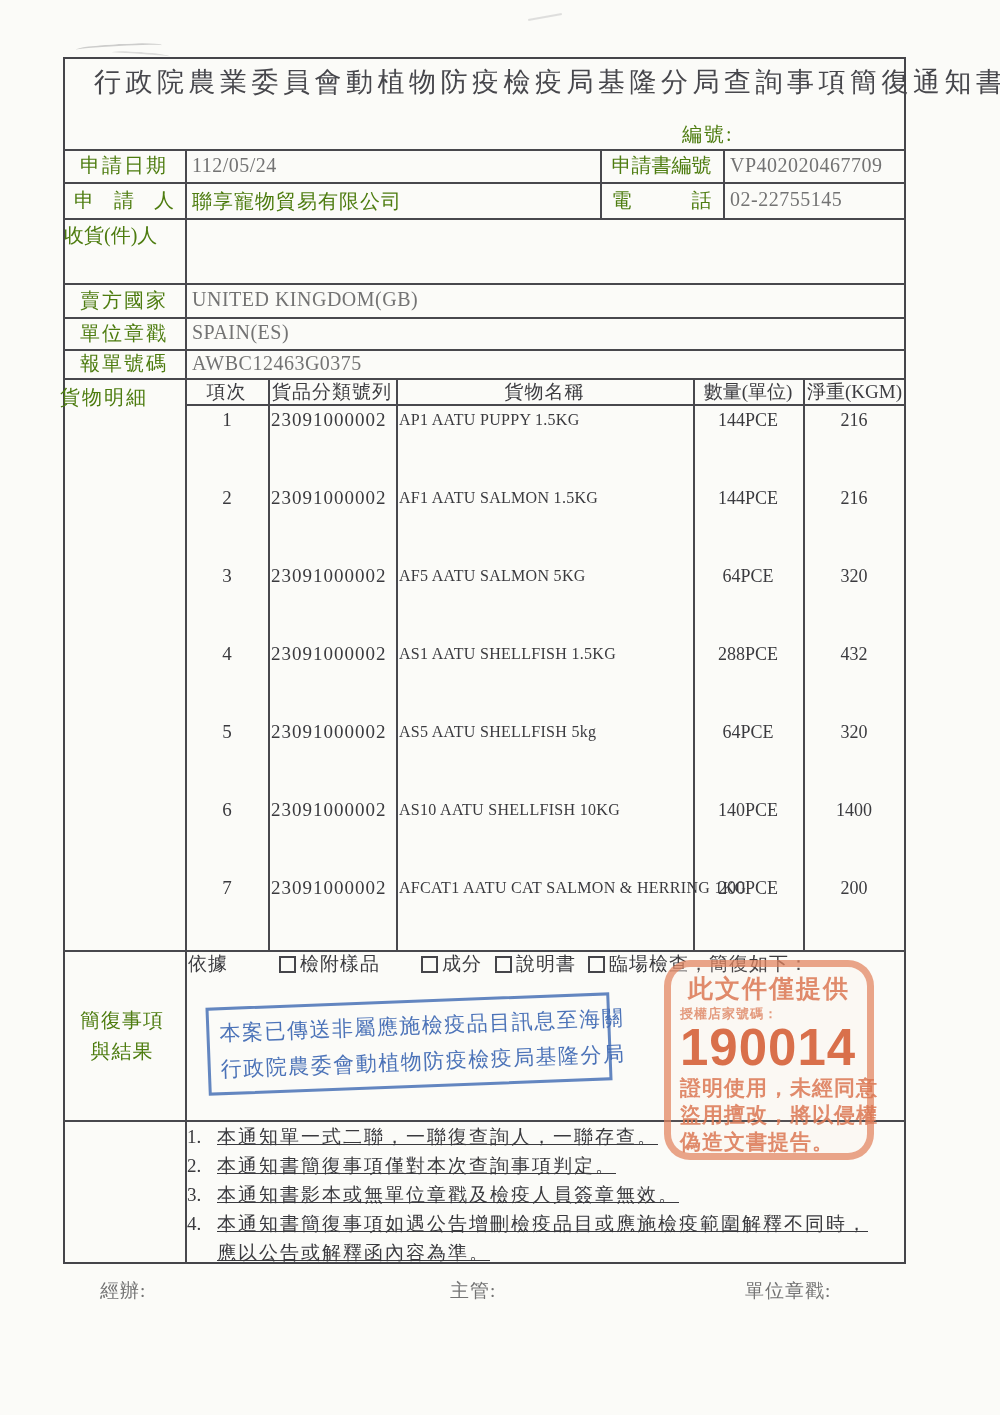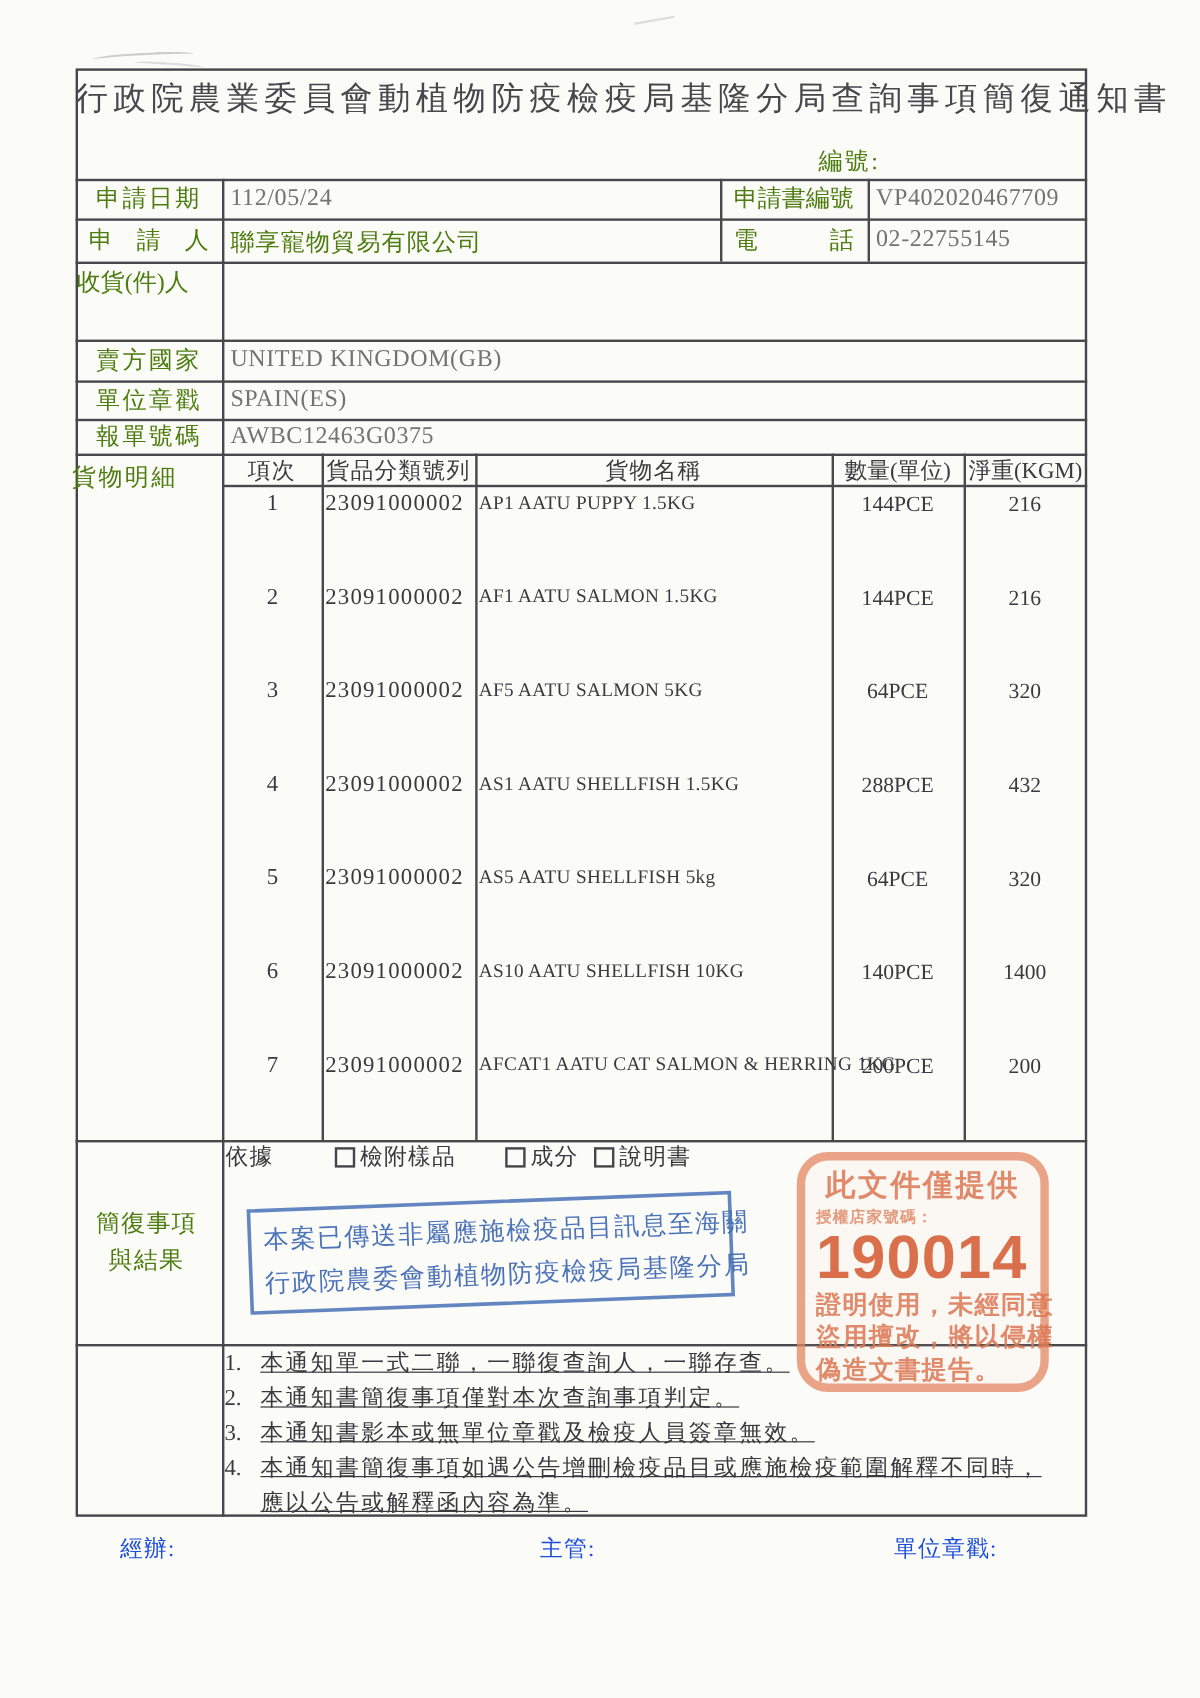--- a/index.html
+++ b/index.html
@@ -11,21 +11,21 @@
     color:#3a3a3e;
   }
   .abs { position:absolute; }
   .outer-border {
     position:absolute; left:63px; top:57px; width:843px; height:1207px;
     border:2px solid #45454a; background:transparent;
   }
   .hline { position:absolute; height:2px; background:#48484d; }
   .vline { position:absolute; width:2px; background:#48484d; }
   .cell  { position:absolute; display:flex; align-items:center; justify-content:center; }
-  .cjk   { font-family:'Liberation Serif','DejaVu Serif',serif; }
+  .cjk   { font-family:'Liberation Serif','DejaVu Serif',serif;margin-left:31px; }
   .lbl   { font-size:20px; letter-spacing:2px; color:#4d7c0f; white-space:nowrap; }
   .val   { font-size:20px; letter-spacing:0.5px; color:#737373; white-space:nowrap; }
   .doc-title {
     position:absolute; left:63px; top:64px; width:843px; text-align:center;
     font-size:27px; letter-spacing:4.5px; color:#47474c; white-space:nowrap;
   }
   .col-header { font-size:19px; letter-spacing:1px; color:#3c3c40; }
   .goods-row { position:absolute; left:185px; width:721px; height:78px; }
   .g-item   { position:absolute; left:0; top:5px; width:84px; text-align:center; font-size:19px; }
   .g-code   { position:absolute; left:86px; top:5px; font-size:19px; letter-spacing:1px; }
@@ -55,21 +55,21 @@
   }
   .os-t1 { font-size:25px; letter-spacing:2px; line-height:30px; text-align:center; white-space:nowrap; }
   .os-t2 { font-size:13px; letter-spacing:1px; line-height:17px; margin-top:2px; color:rgba(221,130,95,0.8); }
   .os-num { font-size:51px; line-height:52px; letter-spacing:1px; color:rgba(213,97,56,0.9);
             font-family:'Liberation Sans','DejaVu Sans',sans-serif; }
   .os-warn { font-size:21px; letter-spacing:1px; line-height:27px; white-space:nowrap; }
   .notes { position:absolute; left:187px; top:1122px; width:702px; }
   .note-item { display:flex; align-items:flex-start; }
   .note-num  { width:30px; flex:none; font-size:19px; line-height:29px; }
   .note-text { font-size:19px; letter-spacing:2px; line-height:29px; color:#3a3a3e;text-decoration:underline; }
-  .footer-lbl { position:absolute; top:1278px; font-size:19px; letter-spacing:1px; color:#1d4ed8; }
+  .footer-lbl { position:absolute; top:1278px; font-size:19px; letter-spacing:1px; color:#737373; }
   .artifact { position:absolute; }
 </style>
 </head>
 <body>
 
 <div id="page">
 
   <div class="artifact" style="left:76px;top:44px;width:86px;height:7px;border-top:2px solid #a9a9a9;border-radius:60%;transform:rotate(-3deg);opacity:.55;"></div>
   <div class="artifact" style="left:112px;top:52px;width:58px;height:5px;border-top:2px solid #b8b8b8;border-radius:60%;transform:rotate(4deg);opacity:.45;"></div>
   <div class="artifact" style="left:528px;top:16px;width:34px;height:0;border-top:2px solid #c6c6c6;transform:rotate(-10deg);opacity:.55;"></div>
@@ -186,20 +186,25 @@
     <span>檢附樣品</span>
   </div>
   <div class="cb-opt" style="left:421px;">
     <span class="cbx"></span>
     <span>成分</span>
   </div>
   <div class="cb-opt" style="left:495px;">
     <span class="cbx"></span>
     <span>說明書</span>
   </div>
+  <div class="cb-opt" style="left:588px;">
+    <span class="cbx"></span>
+    <span>臨場檢查</span>
+    <span>，簡復如下：</span>
+  </div>
 
   <div class="blue-stamp">
     <div>本案已傳送非屬應施檢疫品目訊息至海關</div>
     <div>行政院農委會動植物防疫檢疫局基隆分局</div>
   </div>
 
   <div class="orange-stamp">
     <div class="os-t1">此文件僅提供</div>
     <div class="os-t2">授權店家號碼：</div>
     <div class="os-num">190014</div>

